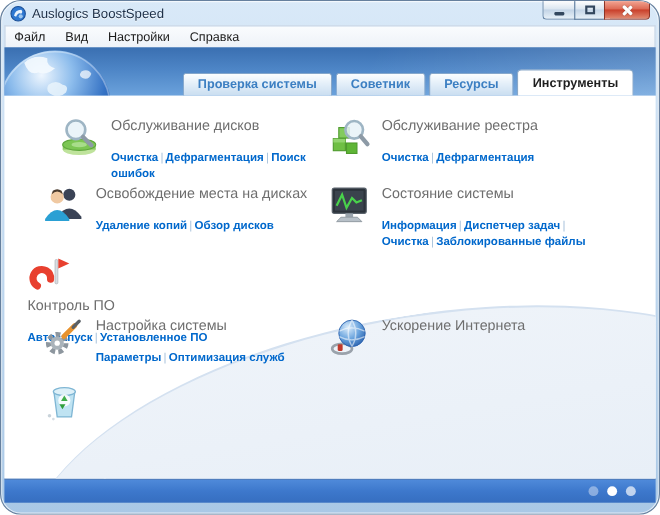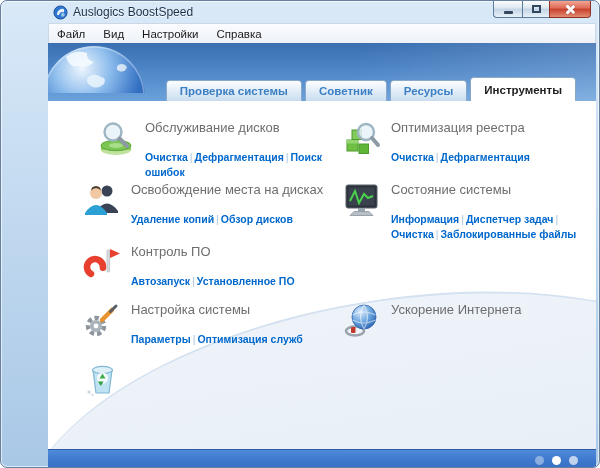--- a/index.html
+++ b/index.html
@@ -1,25 +1,24 @@
 <!DOCTYPE html>
 <html><head>
 <meta charset="utf-8">
 <style>
   * { margin:0; padding:0; box-sizing:border-box; }
   html,body { width:600px; height:468px; background:#fff; font-family:"Liberation Sans", sans-serif; }
 
   .window {
     position:relative; width:600px; height:468px;
-    border-radius:7px;
+    border-radius:19px;
     background:linear-gradient(180deg,#d9e9f8 0%,#bdd6ee 55%,#a9c8e6 100%);
     border:1px solid #66809e;
     box-shadow: inset 0 0 0 1px rgba(255,255,255,.65);
     overflow:hidden;
-    padding-left:44px;
   }
 
   
   .titlebar { position:relative; height:22px; display:flex; align-items:center; padding-left:8px; }
   .app-icon { width:15px; height:15px; margin-right:5px; flex:0 0 auto; }
   .title-text { font-size:12px; color:#1d2f47; text-shadow:0 1px 0 rgba(255,255,255,.8); }
 
   .winbtns { position:absolute; top:0; right:8px; display:flex; }
   .winbtn {
     height:17px; border:1px solid #5c7a9b; border-top:none;
@@ -49,21 +48,21 @@
     margin:0 3px; height:20px;
     background:linear-gradient(180deg,#fafcfe,#eef2f8);
     border:1px solid #ccd8e6; border-bottom:none;
     display:flex; align-items:center; font-size:11.5px; color:#1b1b1b;
   }
   .menu-item { padding:2px 9px; cursor:default; }
   .menu-item:first-child { padding-left:8px; }
 
   
   .band {
-    margin:0 3px; height:58px; position:relative;
+    margin:0 3px; height:44px; position:relative;
     background:linear-gradient(180deg,#3a6fb1 0%,#4d85c6 45%,#6ba2dc 100%);
     overflow:hidden;
   }
   .band::after {
     content:""; position:absolute; inset:0;
     background:linear-gradient(115deg, rgba(255,255,255,0) 55%, rgba(255,255,255,.16) 100%);
   }
   .globe { position:absolute; left:0; top:0; width:150px; height:50px; }
 
   .tabs { position:absolute; right:20px; bottom:0; display:flex; align-items:flex-end; z-index:3; }
@@ -205,21 +204,21 @@
     <div class="section" style="left:294px; top:18px;">
       <svg class="sec-icon" viewBox="0 0 40 40">
         <rect x="5" y="21" width="11" height="11" fill="#6fbf44" stroke="#4e9a2d" stroke-width="1"></rect>
         <rect x="5" y="21" width="11" height="3.5" fill="#93d470"></rect>
         <rect x="17" y="25" width="9.5" height="9.5" fill="#5fb536" stroke="#4e9a2d" stroke-width="1"></rect>
         <rect x="10" y="11" width="9.5" height="9.5" fill="#83cb5e" stroke="#4e9a2d" stroke-width="1"></rect>
         <circle cx="24" cy="13" r="8" fill="#e8f2f8" fill-opacity=".85" stroke="#9eb5c4" stroke-width="2.4"></circle>
         <line x1="30" y1="19" x2="36" y2="26" stroke="#8d9aa6" stroke-width="4" stroke-linecap="round"></line>
       </svg>
       <div class="sec-body">
-        <div class="sec-title">Оптимизация реестра</div>
+        <div class="sec-title">Обслуживание реестра</div>
         <div class="links links-r">
           <a>Очистка</a><span class="sep">|</span><a>Дефрагментация</a>
         </div>
       </div>
     </div>
 
     <div class="section" style="left:34px; top:80px;">
       <svg class="sec-icon" viewBox="0 0 40 40">
         <circle cx="25" cy="10" r="5.5" fill="#3a4356"></circle>
         <path d="M14,30 q11,-15 22,0 l0,2 -22,0 z" fill="#3a4356"></path>
@@ -244,21 +243,21 @@
         <path d="M12,30.5 h15 l4,4 h-23 z" fill="#b7c0c8" stroke="#8b949c" stroke-width=".8"></path>
       </svg>
       <div class="sec-body">
         <div class="sec-title">Состояние системы</div>
         <div class="links links-r">
           <a>Информация</a><span class="sep">|</span><a>Диспетчер задач</a><span class="sep">|</span><a>Очистка</a><span class="sep">|</span><a>Заблокированные файлы</a>
         </div>
       </div>
     </div>
 
-    <div class="section" style="left:34px; top:142px;">
+    <div class="section" style="left:21px; top:142px;flex-direction:column;">
       <svg class="sec-icon" viewBox="0 0 40 40">
         <circle cx="13" cy="24" r="8" fill="none" stroke="#e8402f" stroke-width="6.5" stroke-dasharray="34 16" stroke-linecap="round" transform="rotate(120 13 24)"></circle>
         <rect x="25" y="7" width="2.6" height="22" rx="1" fill="#d9dde1" stroke="#aab0b6" stroke-width=".6"></rect>
         <path d="M28,6 l10,4.5 -10,4.5 z" fill="#e8402f"></path>
       </svg>
       <div class="sec-body">
         <div class="sec-title">Контроль ПО</div>
         <div class="links links-l">
           <a>Автозапуск</a><span class="sep">|</span><a>Установленное ПО</a>
         </div>

